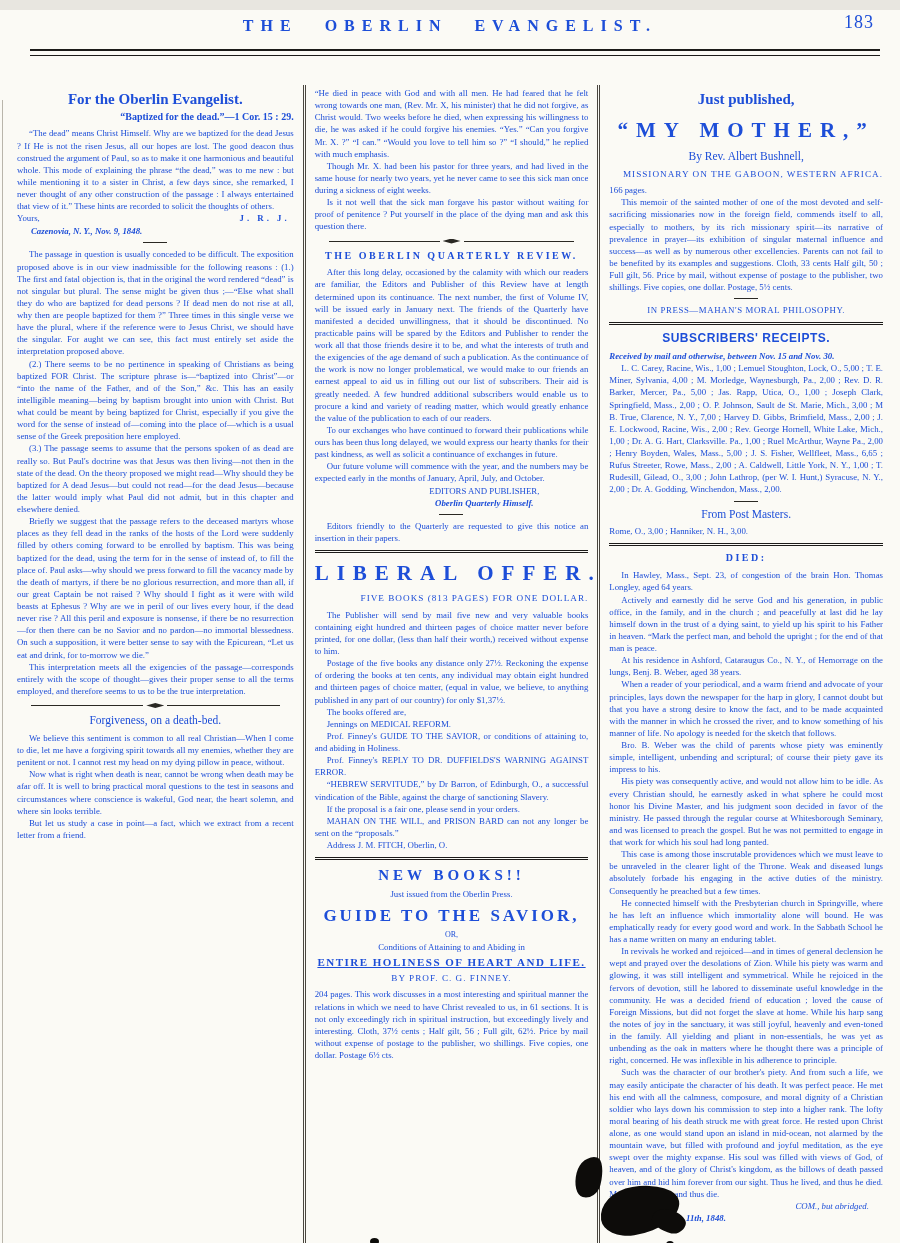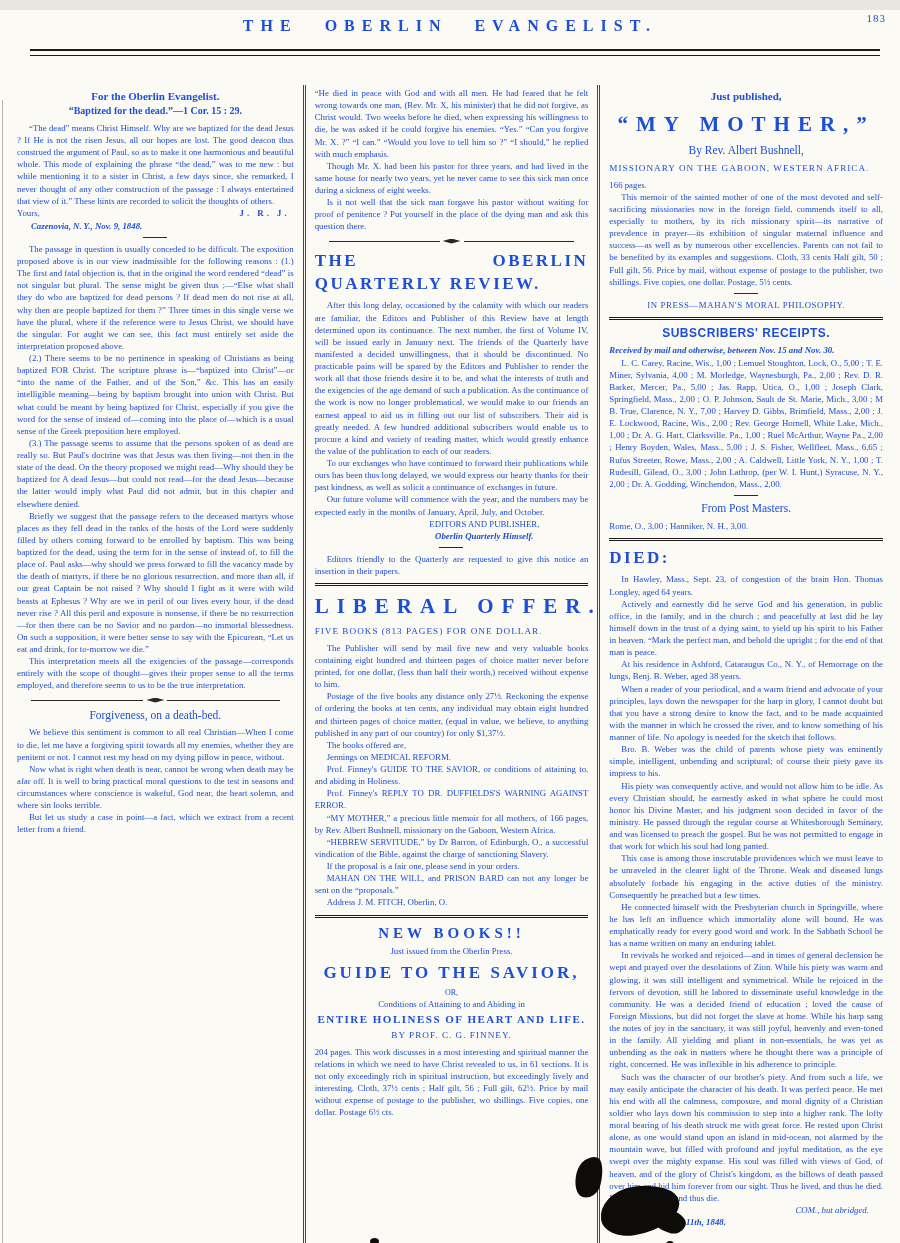--- a/index.html
+++ b/index.html
@@ -6,44 +6,44 @@
   .page {
     position:relative; width:900px; height:1243px; margin:10px auto;
     background:#fbfaf5; color:#1d4ed8; overflow:hidden;
     font-family:"Liberation Serif", serif;
   }
   .edge-line { position:absolute; left:2px; top:90px; bottom:8px; width:1px; background:#b9b5ab; }
 
   
   .masthead { position:relative; padding-top:7px; height:64px; }
   .mast-title { text-align:center; font-weight:bold; font-size:16px; letter-spacing:7px; word-spacing:16px; }
-  .page-number { position:absolute; top:2px; right:14px; font-size:11px; letter-spacing:1px; }
+  .page-number { position:absolute; top:2px; right:26px; font-size:18px; letter-spacing:1px; }
   .head-rule { margin:14px 20px 0 30px; height:4px; border-top:2px solid #1c1b19; border-bottom:1px solid #1c1b19; }
 
   
   .cols { display:grid; grid-template-columns:1fr 1fr 1fr; margin:4px 8px 0 8px; height:1165px; }
   .col { padding:2px 9px 0 9px; font-size:8.8px; line-height:1.38; text-align:justify; overflow:hidden; }
   .col + .col { border-left:3px double #4a463f; }
 
   p { margin:0; text-indent:12px; }
   p.noindent { text-indent:0; }
   .italic { font-style:italic; }
   .bold { font-weight:bold; }
 
-  .kicker { text-align:center; font-weight:bold; text-indent:0; margin-top:2px; font-size:11px; }
-  .verse-title { text-align:center; font-weight:bold; text-indent:0; font-size:10px; margin-bottom:4px; }
+  .kicker { text-align:center; font-weight:bold; text-indent:0; margin-top:2px; font-size:15px; }
+  .verse-title { text-align:right; font-weight:bold; text-indent:0; font-size:10px; margin-bottom:4px; }
   .sec-title { text-align:center; font-weight:normal; text-indent:0; font-size:11.5px; margin:4px 0 3px 0; }
-  .sec-title-wide { font-weight:bold; text-indent:0; font-size:17px; letter-spacing:2.5px; margin:5px 0 4px 0; }
+  .sec-title-wide { text-align:center; font-weight:bold; text-indent:0; font-size:10px; letter-spacing:2.5px; margin:5px 0 4px 0; }
 
   .display-xl { text-align:center; font-weight:bold; text-indent:0; font-size:21px; letter-spacing:8px; margin:6px 0 4px 0; white-space:nowrap; }
   .display-lg { text-align:center; font-weight:bold; text-indent:0; font-size:17px; letter-spacing:3px; margin:4px 0 2px 0; white-space:nowrap; }
   .display-md { text-align:center; font-weight:bold; text-indent:0; font-size:15px; letter-spacing:4px; margin:5px 0 2px 0; }
-  .subtitle-caps { text-align:left; text-indent:0; font-size:9.2px; letter-spacing:1px; margin-bottom:4px; }
+  .subtitle-caps { text-align:right; text-indent:0; font-size:9.2px; letter-spacing:1px; margin-bottom:4px; }
   .center-line { text-align:center; text-indent:0; }
-  .holiness { text-align:center; font-weight:bold; text-indent:0; font-size:11px; letter-spacing:1.5px; margin:2px 0; }
+  .holiness { text-align:center; font-weight:bold; text-indent:0; font-size:11px; letter-spacing:1.5px; margin:2px 0;text-decoration:underline; }
   .gothic-head { text-align:center; font-weight:bold; text-indent:0; font-family:"Liberation Sans", sans-serif; font-size:12px; letter-spacing:0.5px; margin:4px 0 3px 0; }
 
   
   .rule-dash { width:24px; border-top:1.4px solid #2a2823; margin:5px auto; }
   .rule-double { border-top:3px double #1c1b19; margin:6px 0 5px 0; }
   .rule-diamond { display:flex; align-items:center; margin:6px 14px 5px 14px; }
   .rule-diamond::before, .rule-diamond::after { content:""; flex:1; border-top:1px solid #2a2823; }
   .diamond { width:18px; height:5px; background:#2a2823; clip-path:polygon(0 50%,50% 0,100% 50%,50% 100%); margin:0 3px; }
 
   
@@ -117,21 +117,20 @@
       <p>Editors friendly to the Quarterly are requested to give this notice an insertion in their papers.</p>
       <div class="rule-double"></div>
       <p class="display-xl">LIBERAL OFFER.</p>
       <p class="subtitle-caps">FIVE BOOKS (813 PAGES) FOR ONE DOLLAR.</p>
       <p>The Publisher will send by mail five new and very valuable books containing eight hundred and thirteen pages of choice matter never before printed, for one dollar, (less than half their worth,) received without expense to him.</p>
       <p>Postage of the five books any distance only 27½. Reckoning the expense of ordering the books at ten cents, any individual may obtain eight hundred and thirteen pages of choice matter, (equal in value, we believe, to anything published in any part of our country) for only $1,37½.</p>
       <p>The books offered are,</p>
       <p>Jennings on MEDICAL REFORM.</p>
       <p>Prof. Finney's GUIDE TO THE SAVIOR, or conditions of attaining to, and abiding in Holiness.</p>
       <p>Prof. Finney's REPLY TO DR. DUFFIELDS'S WARNING AGAINST ERROR.</p>
-      <p>“MY MOTHER,” a precious little memoir for all mothers, of 166 pages, by Rev. Albert Bushnell, missionary on the Gaboon, Western Africa.</p>
       <p>“HEBREW SERVITUDE,” by Dr Barron, of Edinburgh, O., a successful vindication of the Bible, against the charge of sanctioning Slavery.</p>
       <p>If the proposal is a fair one, please send in your orders.</p>
       <p>MAHAN ON THE WILL, and PRISON BARD can not any longer be sent on the “proposals.”</p>
       <p>Address J. M. FITCH, Oberlin, O.</p>
       <div class="rule-double"></div>
       <p class="display-md">NEW BOOKS!!</p>
       <p class="center-line">Just issued from the Oberlin Press.</p>
       <p class="display-lg">GUIDE TO THE SAVIOR,</p>
       <p class="center-line" style="font-size:8px;">OR,</p>
       <p class="center-line">Conditions of Attaining to and Abiding in</p>

